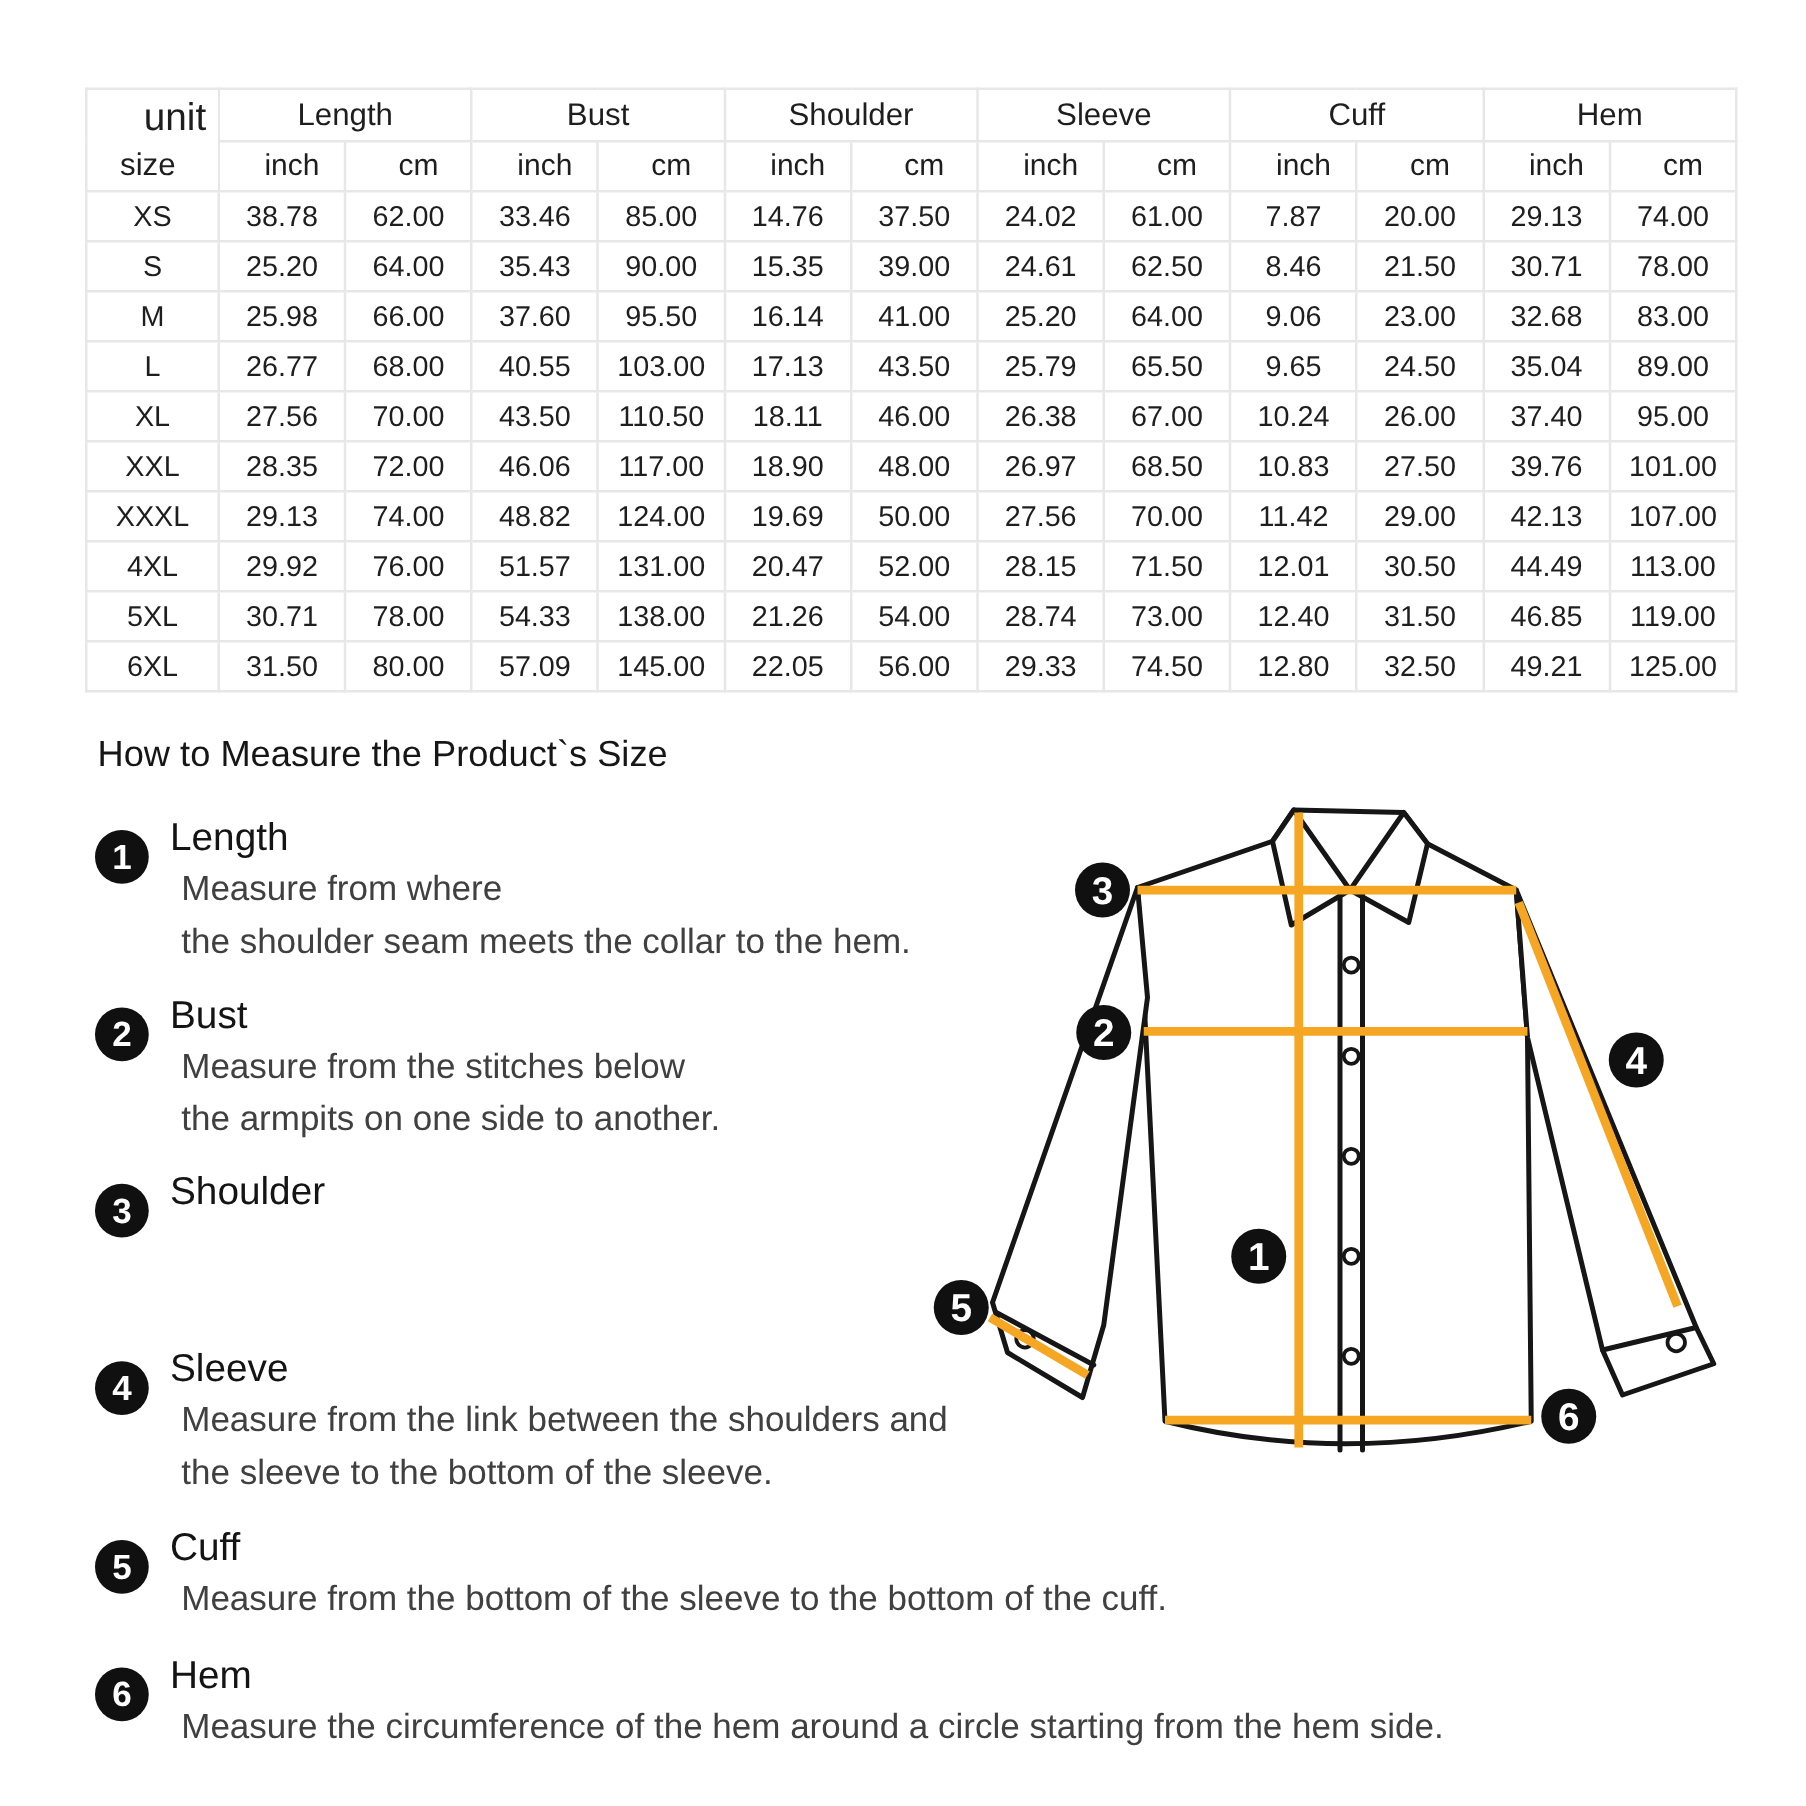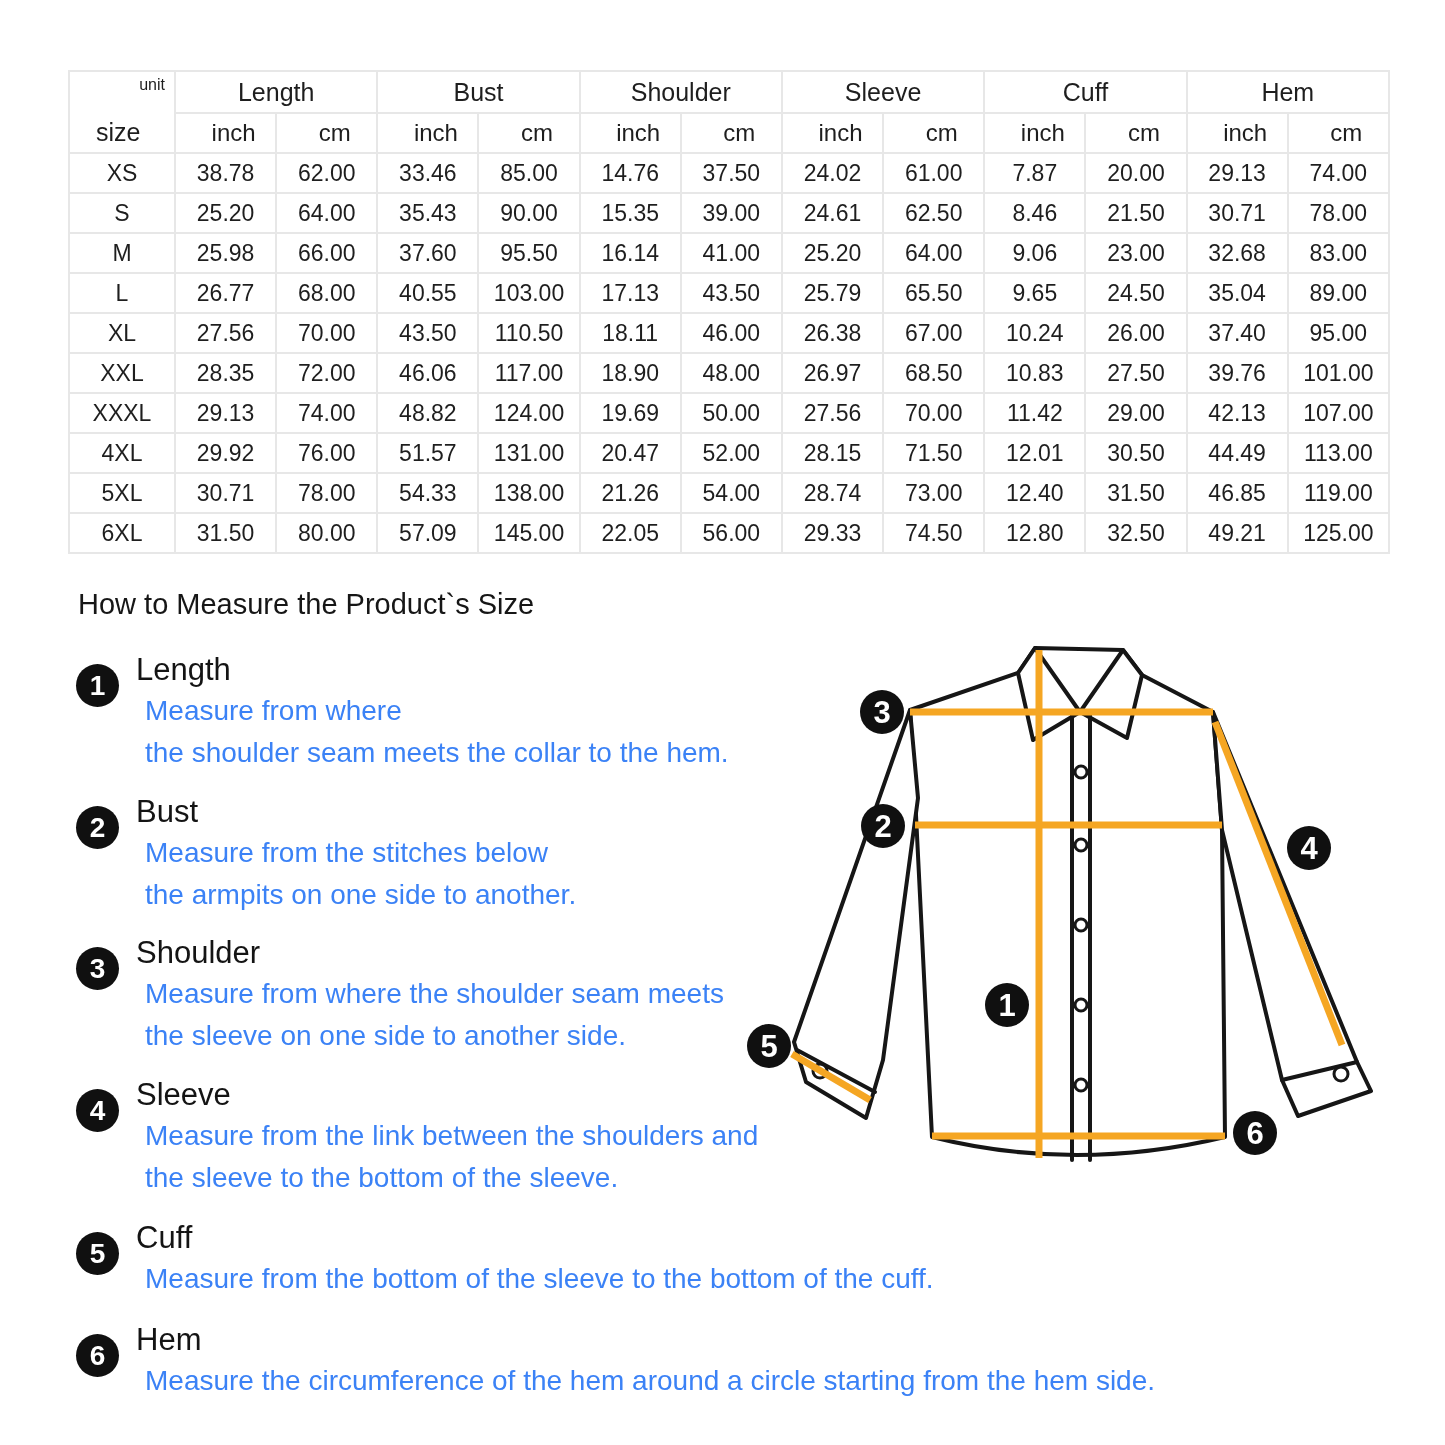--- a/index.html
+++ b/index.html
@@ -33,21 +33,21 @@
   tr.data-row td,tr.data-row th{height:38px;font-size:23px;}
   th.corner-cell{
     position:relative;
     background:
       linear-gradient(to bottom right,
         transparent calc(50% - 1.6px),
         #d6d6d6 calc(50% - 0.6px),
         #d6d6d6 calc(50% + 0.6px),
         transparent calc(50% + 1.6px)) #fff;
   }
-  .corner-top{position:absolute;top:4px;right:9px;font-size:16px;}
+  .corner-top{position:absolute;top:4px;right:9px;font-size:31px;}
   .corner-bottom{position:absolute;bottom:5px;left:26px;font-size:25px;text-align:right;}
 
   
   .measure-note{
     position:absolute;left:70px;top:536px;width:1330px;
     font-size:30px;line-height:36px;color:#161616;
   }
   .howto-heading{
     position:absolute;left:78px;top:580px;
     font-size:29px;line-height:48px;color:#161616;font-weight:normal;margin:0;
@@ -64,21 +64,21 @@
   div.howto-item:nth-of-type(6){top:1320px;}
   .badge{
     flex:0 0 auto;
     width:43px;height:43px;border-radius:50%;
     background:#101010;color:#fff;
     font-size:28px;font-weight:bold;
     text-align:center;line-height:43px;
     margin-top:14px;margin-right:17px;
   }
   .howto-title{font-size:31px;line-height:40px;color:#141414;}
-  .howto-line{font-size:28px;line-height:42px;color:#3b82f6;padding-left:9px;}
+  .howto-line{font-size:28px;line-height:42px;color:#404040;padding-left:9px;}
 
   
   .shirt-diagram{position:absolute;left:740px;top:630px;width:660px;height:580px;}
   .cloth{fill:#ffffff;stroke:#161616;stroke-width:4;stroke-linejoin:round;}
   .ink{stroke:#161616;stroke-width:4;fill:none;stroke-linecap:round;}
   .btn{fill:#ffffff;stroke:#161616;stroke-width:3;}
   .tape{stroke:var(--accent,#F5A623);stroke-width:7;fill:none;stroke-linecap:butt;}
   .marker-circle{fill:#101010;}
   .marker-num{fill:#ffffff;font-size:31px;font-weight:bold;text-anchor:middle;font-family:"Liberation Sans","DejaVu Sans",sans-serif;}
 </style>
@@ -318,24 +318,20 @@
             <div class="howto-line">Measure from the stitches below</div>
             <div class="howto-line">the armpits on one side to another.</div>
           </div>
         </div>
       </div>
 
       <div class="howto-item">
         <span class="badge">3</span>
         <div class="howto-text">
           <div class="howto-title">Shoulder</div>
-          <div>
-            <div class="howto-line">Measure from where the shoulder seam meets</div>
-            <div class="howto-line">the sleeve on one side to another side.</div>
-          </div>
         </div>
       </div>
 
       <div class="howto-item">
         <span class="badge">4</span>
         <div class="howto-text">
           <div class="howto-title">Sleeve</div>
           <div>
             <div class="howto-line">Measure from the link between the shoulders and</div>
             <div class="howto-line">the sleeve to the bottom of the sleeve.</div>

